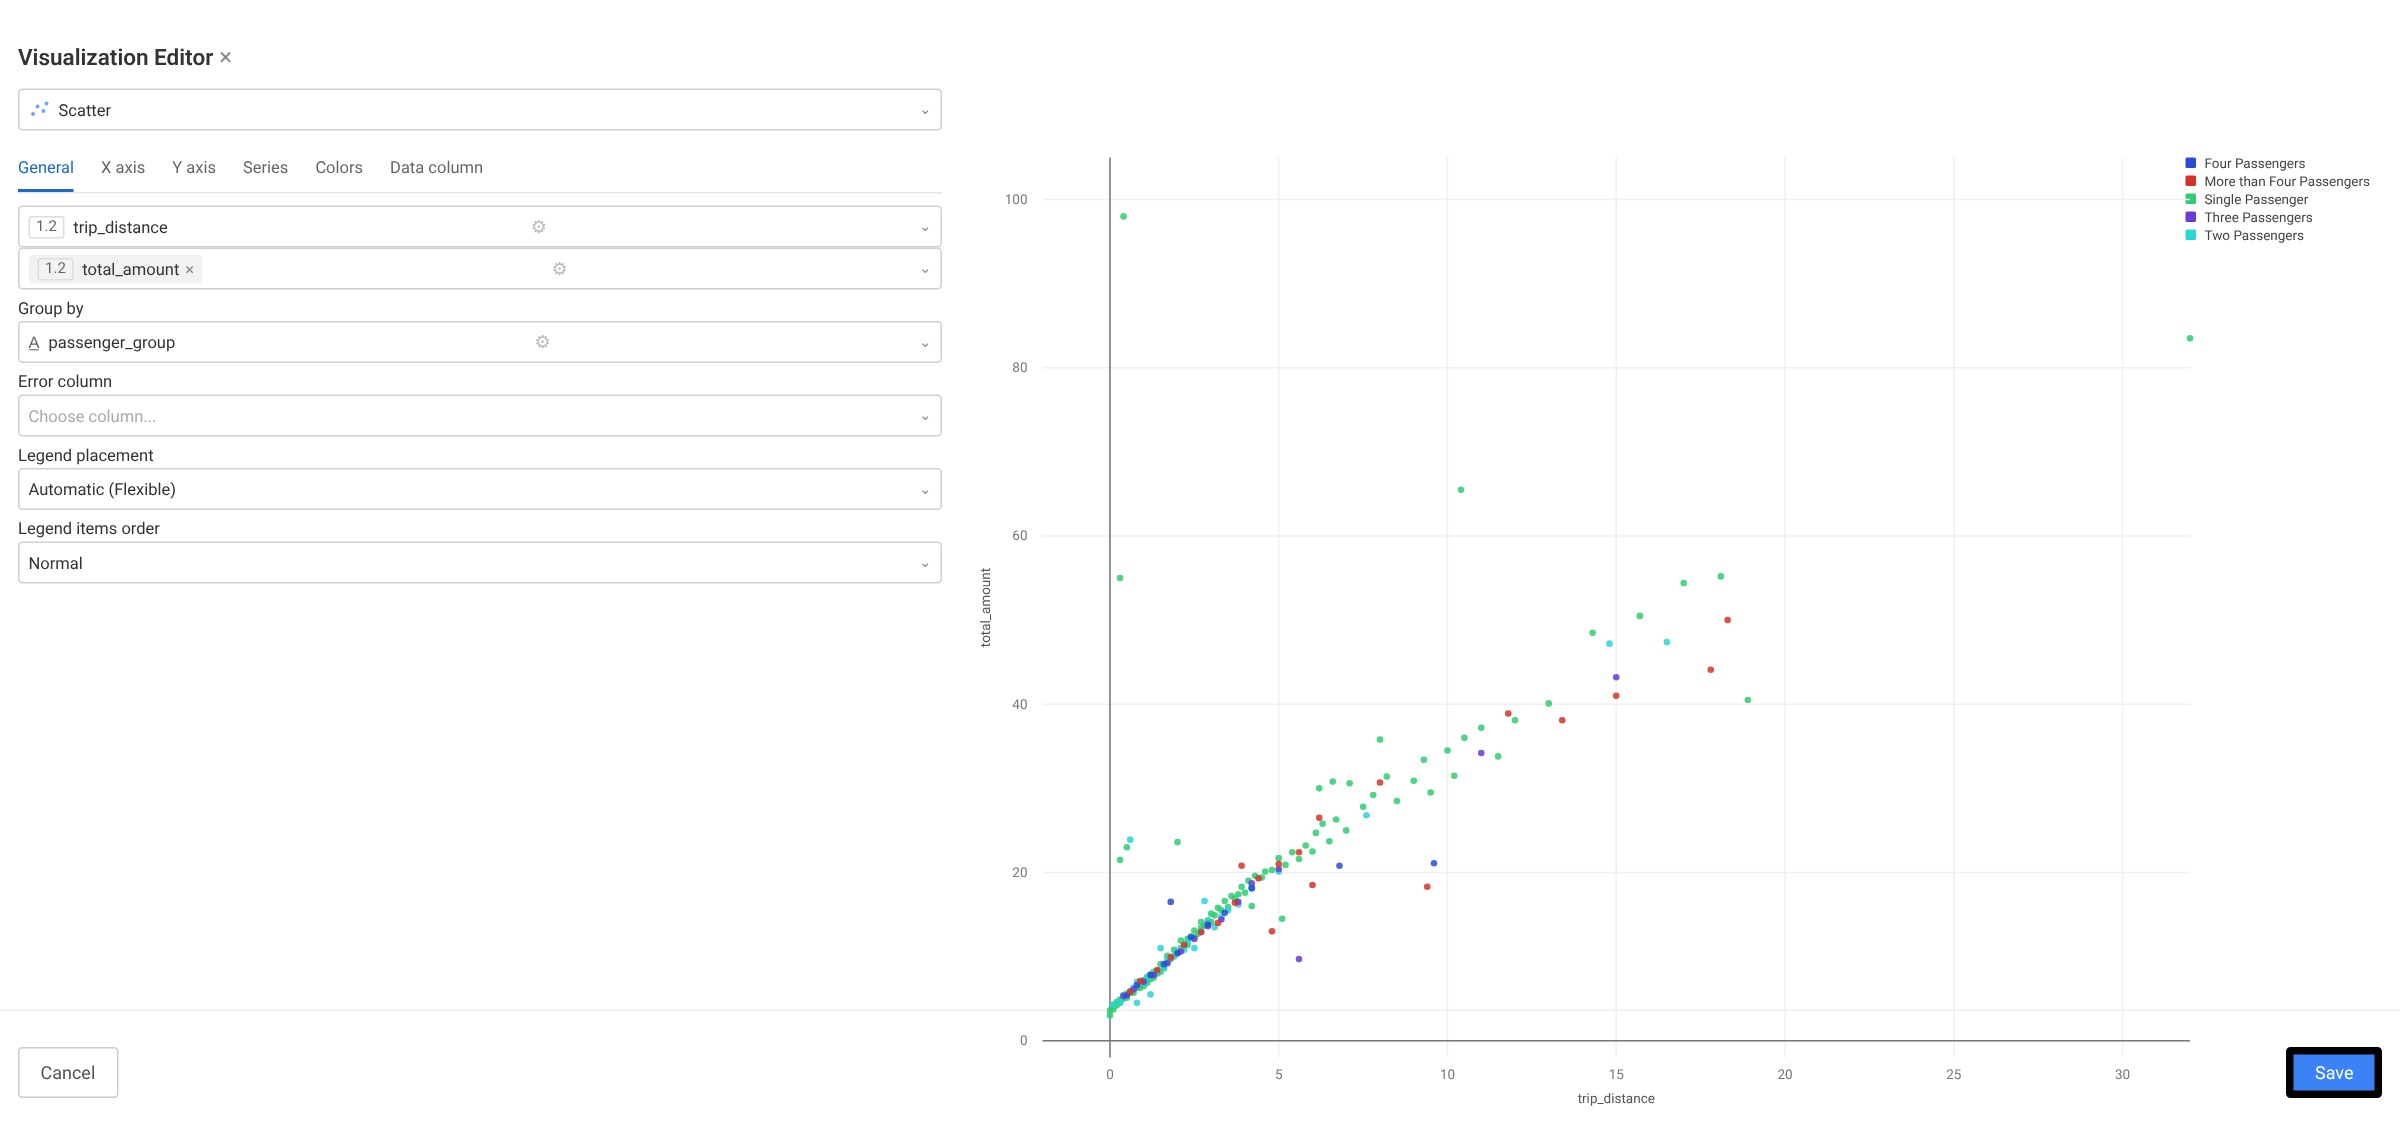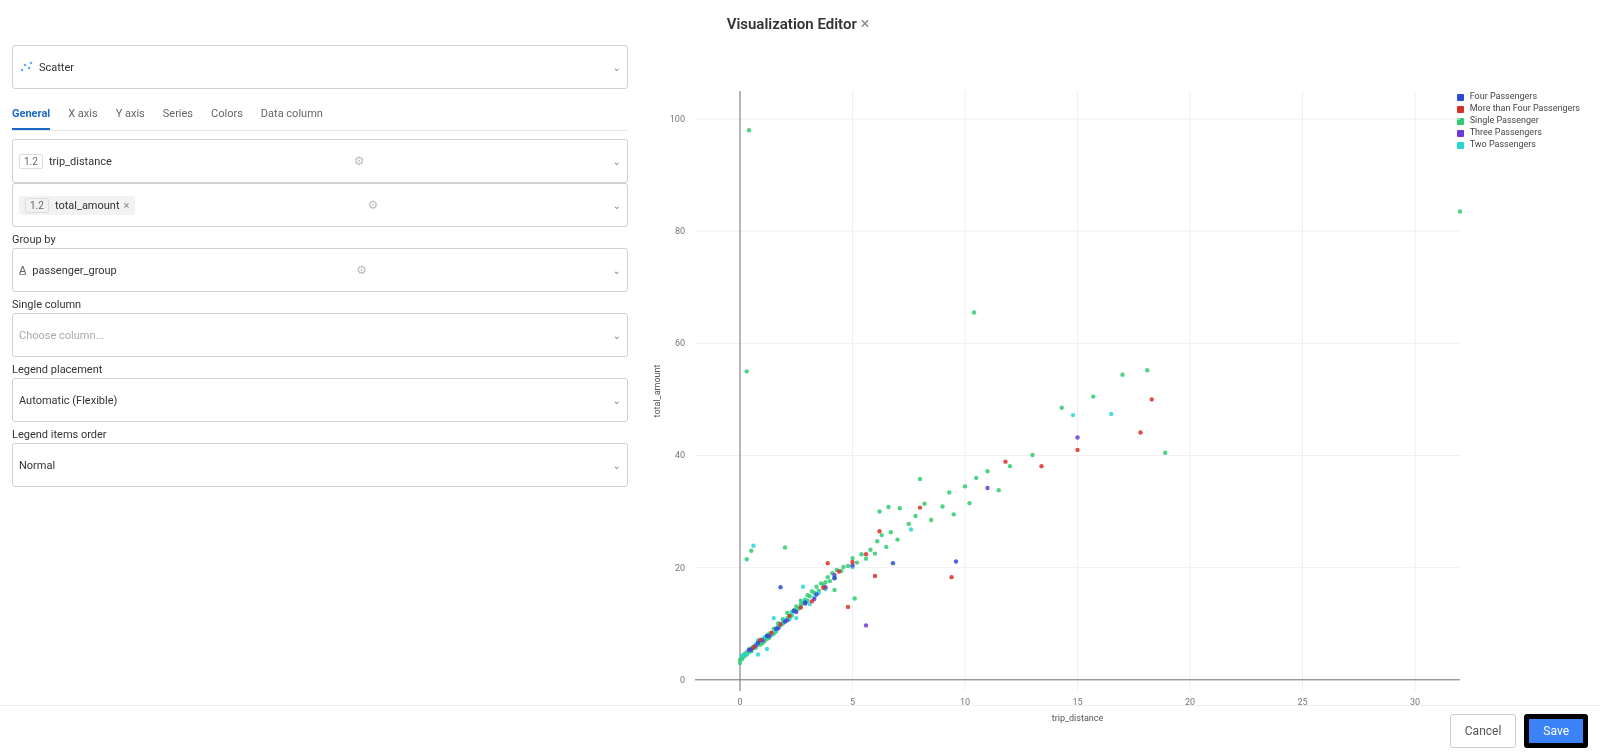--- a/index.html
+++ b/index.html
@@ -1,42 +1,42 @@
 <!DOCTYPE html>
 <html><head>
 <meta charset="utf-8">
 <style>
   *{box-sizing:border-box;font-family:-apple-system,BlinkMacSystemFont,"Segoe UI",Roboto,Helvetica,Arial,sans-serif}
   html,body{margin:0;padding:0;width:1600px;height:756px;background:#fff;color:#333;overflow:hidden}
   .app{display:flex;flex-direction:column;height:100%}
-  .header{display:flex;align-items:center;justify-content:center;padding:10px 12px 4px}
+  .header{display:flex;align-items:center;justify-content:flex-start;padding:24px 12px 4px}
   .title{font-size:15px;font-weight:600}
   .close{font-size:16px;color:#888;cursor:pointer;padding:4px}
   .body{flex:1;display:flex;min-height:0}
   .left{width:640px;padding:4px 12px 12px;overflow:auto}
   .right{flex:1;position:relative;padding:10px 10px 0 0}
   .form-label{font-size:11px;color:#333;margin:6px 0 2px}
-  .select-box{display:flex;align-items:center;height:44px;border:1px solid #d0d0d0;border-radius:3px;padding:0 6px;font-size:11px;background:#fff;position:relative;cursor:pointer}
+  .select-box{display:flex;align-items:center;height:28px;border:1px solid #d0d0d0;border-radius:3px;padding:0 6px;font-size:11px;background:#fff;position:relative;cursor:pointer}
   .select-box .caret{margin-left:auto;color:#888;font-size:10px}
   .select-box .gear{color:#bbb;font-size:12px;margin-right:6px}
   .select-box .placeholder{color:#aaa}
   .chip-prefix{margin-right:6px;font-size:10px;color:#666;padding:1px 4px;border:1px solid #ddd;border-radius:2px}
   .chip{display:inline-flex;align-items:center;background:#f2f2f2;border-radius:3px;padding:2px 6px;font-size:11px;margin-right:4px}
   .chip .remove{margin-left:4px;color:#888;font-size:11px}
   .tabs{display:flex;gap:18px;border-bottom:1px solid #e6e6e6;margin-top:12px;margin-bottom:8px}
   .tab{font-size:11px;color:#666;padding:6px 0 8px;cursor:pointer;border-bottom:2px solid transparent}
-  .tab.active{color:#1b6ac9;border-bottom-color:#1b6ac9;font-weight:700}
+  .tab.active{color:#1b6ac9;border-bottom-color:#1b6ac9;font-weight:400}
   
   .chart-wrap{position:absolute;left:0;top:40px;right:10px;bottom:40px}
   svg{display:block}
   .legend{position:absolute;right:20px;top:50px;font-size:9px;color:#444}
-  .legend-item{display:flex;align-items:flex-end;gap:6px;margin-bottom:2px;cursor:pointer}
+  .legend-item{display:flex;align-items:flex-start;gap:6px;margin-bottom:2px;cursor:pointer}
   .legend-sw{width:7px;height:7px;border-radius:1px}
   
-  .footer{display:flex;justify-content:flex-end;gap:8px;padding:8px 12px;border-top:1px solid #eee}
+  .footer{display:flex;justify-content:space-between;gap:8px;padding:24px 12px;border-top:1px solid #eee}
   .btn{font-size:12px;padding:5px 14px;border-radius:3px;cursor:pointer}
   .btn-primary{background:#3b82f6;color:#fff;border:5px solid #000000}
   .btn-default{background:#fff;color:#555;border:1px solid #ccc}
 </style>
 </head>
 <body>
 
 <div class="app">
   <div class="header">
     <div class="title">Visualization Editor</div>
@@ -82,21 +82,21 @@
       </div>
 
       <div class="form-label">Group by</div>
       <div class="select-box">
         <span style="margin-right:6px;color:#666;font-size:11px">A̲</span>
         <span>passenger_group</span>
         <span class="gear" style="margin-left:auto">⚙</span>
         <span class="caret">⌄</span>
       </div>
 
-      <div class="form-label">Single column</div>
+      <div class="form-label">Error column</div>
       <div class="select-box">
         <span class="placeholder">Choose column...</span>
         <span class="caret">⌄</span>
       </div>
 
       <div class="form-label">Legend placement</div>
       <div class="select-box">
         <span>Automatic (Flexible)</span>
         <span class="caret">⌄</span>
       </div>

